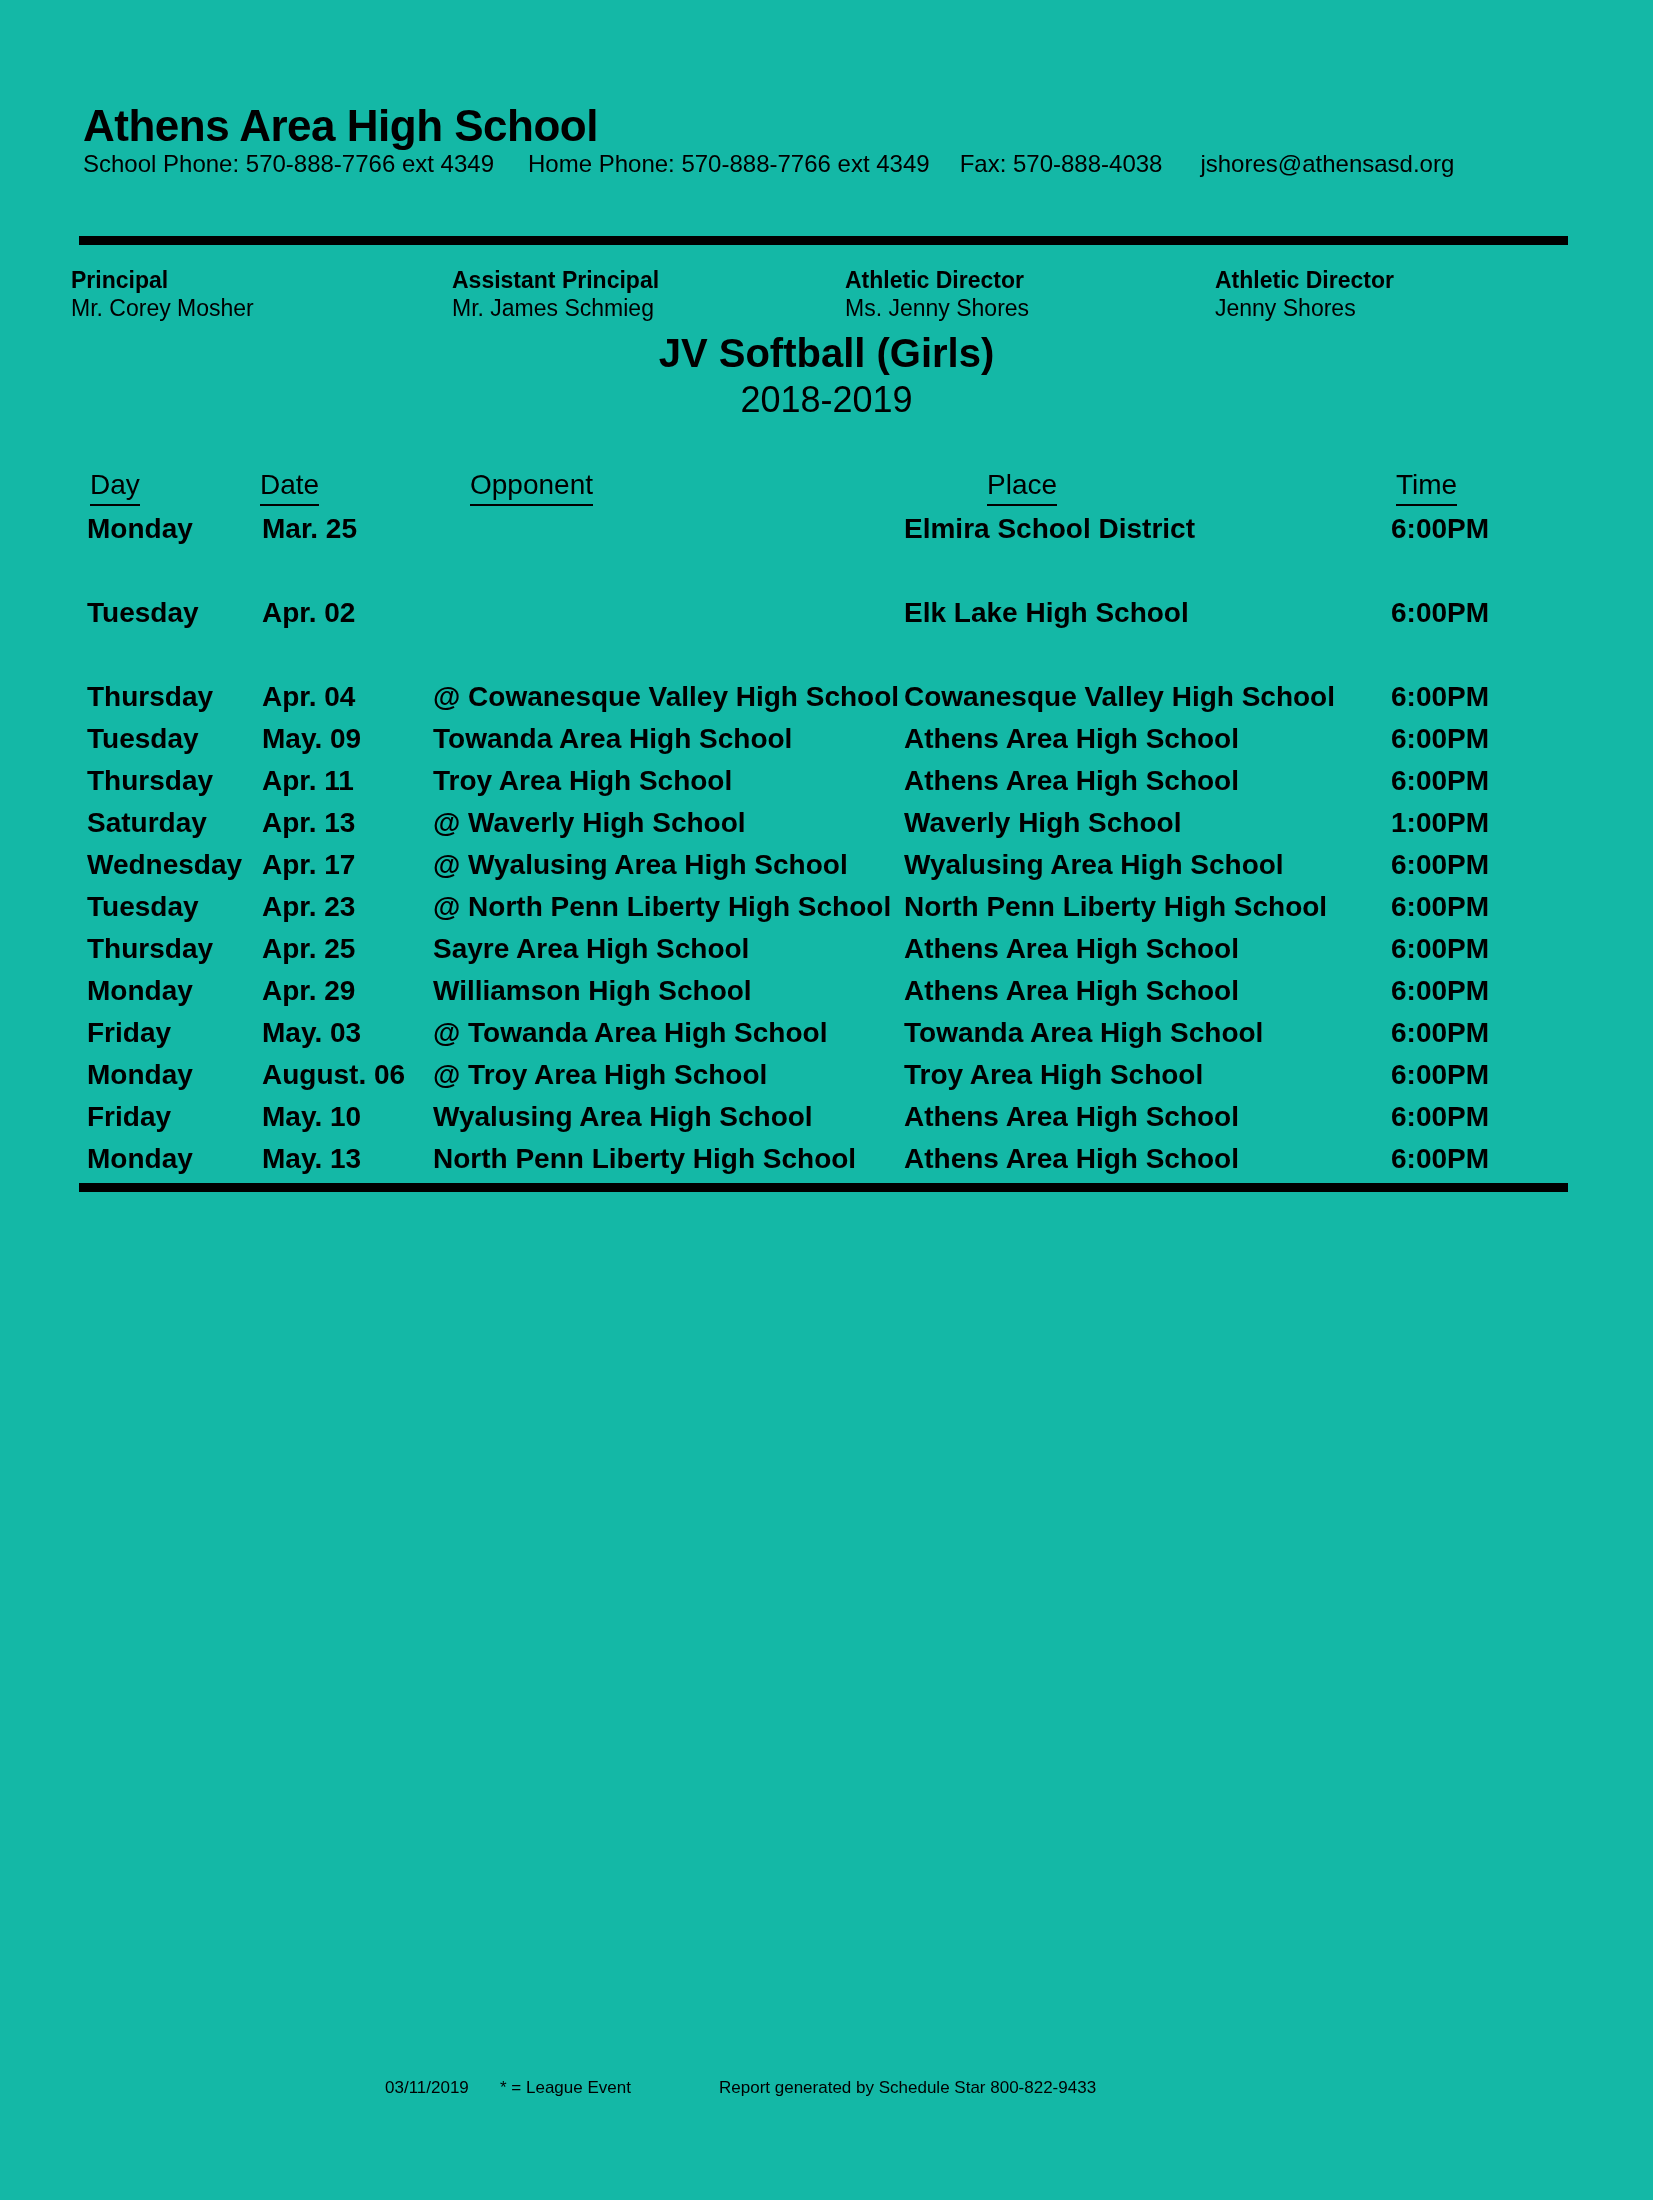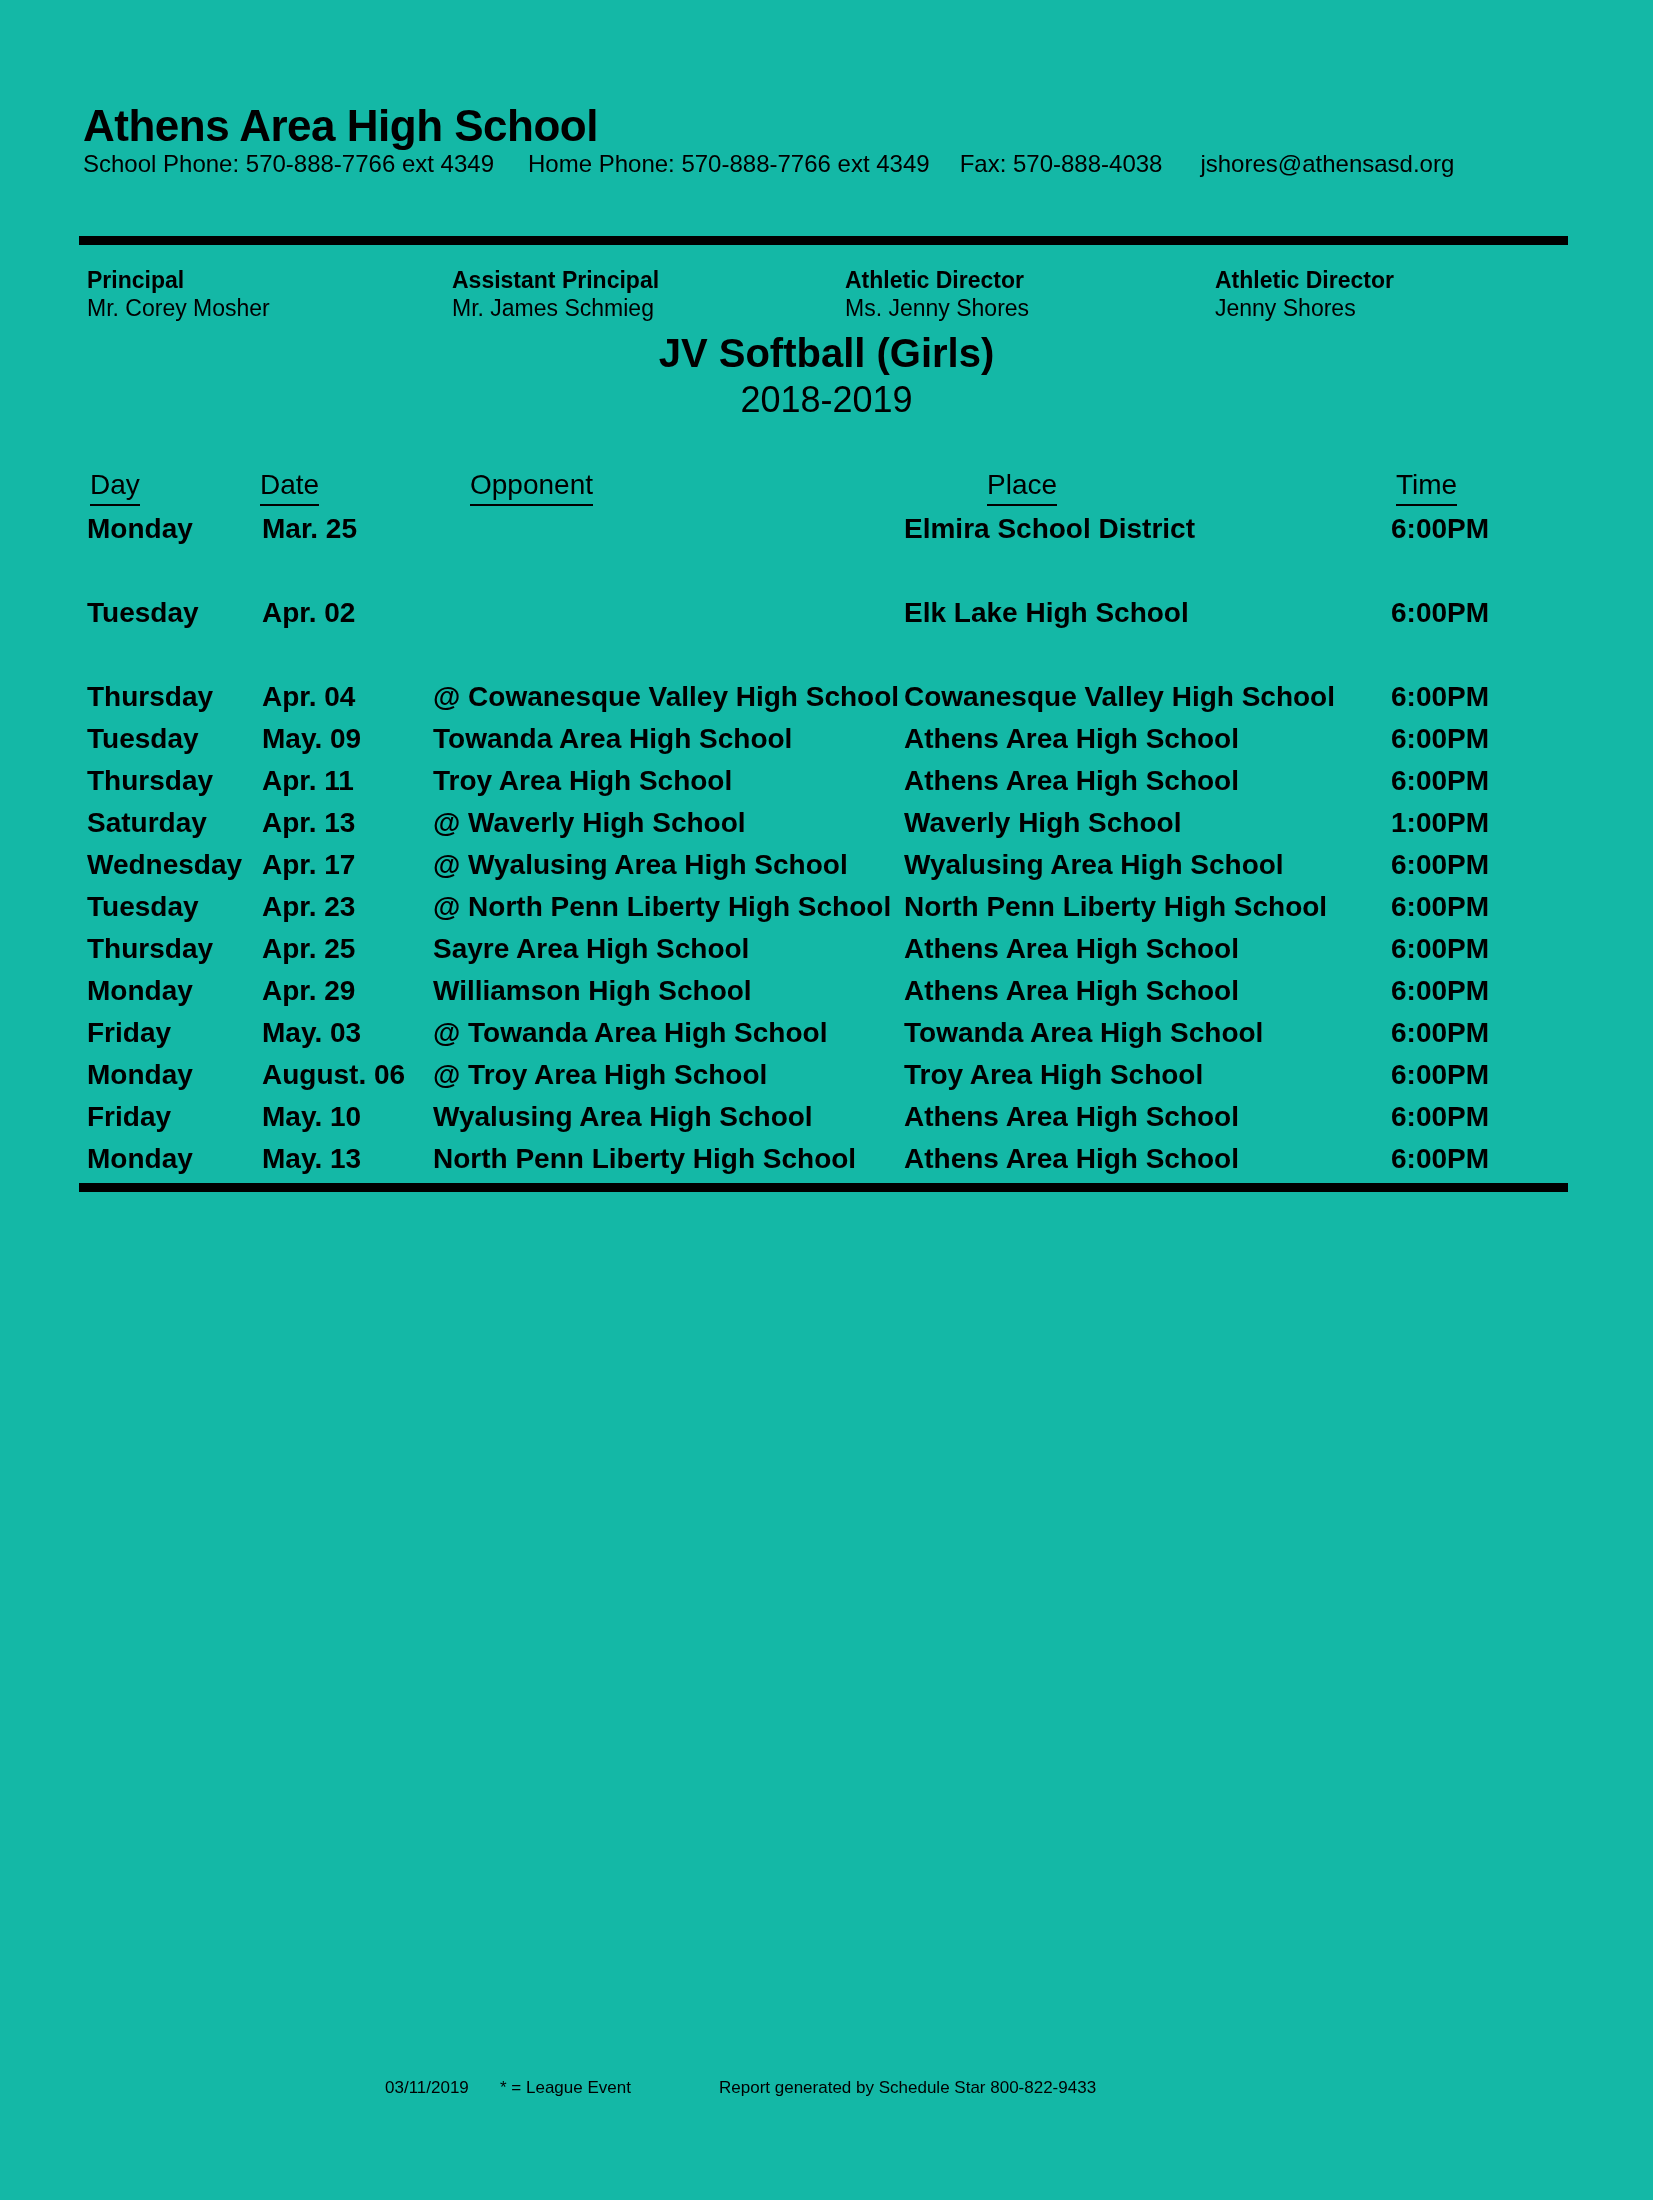--- a/index.html
+++ b/index.html
@@ -47,21 +47,21 @@
     height:9px;
     background:#000;
   }
   .rule-top { top:236px; }
 
   
   .staff-section { position:absolute; top:266px; left:0; width:1653px; height:70px; }
   .staff-member { position:absolute; top:0; }
   .staff-member .staff-title { font-size:23px; font-weight:700; line-height:28px; }
   .staff-member .staff-name  { font-size:23px; font-weight:400; line-height:28px; }
-  .staff-pos-0 { left:87px; }
+  .staff-pos-0 { left:71px; }
   .staff-pos-1 { left:452px; }
   .staff-pos-2 { left:845px; }
   .staff-pos-3 { left:1215px; }
 
   
   .title-block { position:absolute; top:330px; left:0; width:1653px; text-align:center; }
   .sport-title { font-size:40px; font-weight:700; line-height:46px; }
   .season { font-size:36px; font-weight:400; line-height:44px; margin-top:2px; }
 
   

